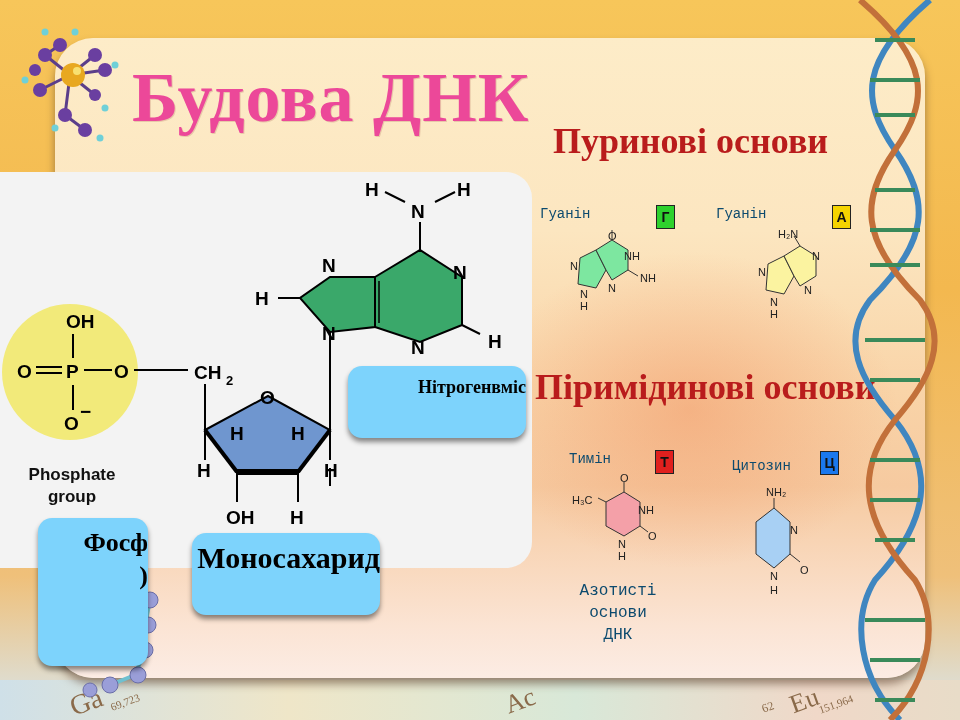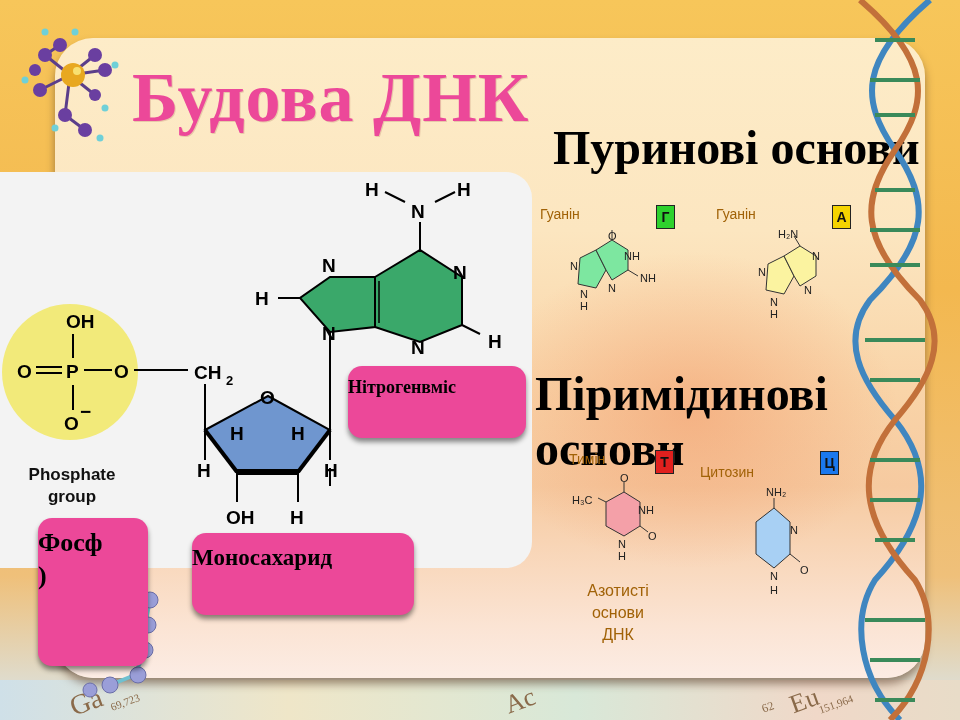--- a/index.html
+++ b/index.html
@@ -21,33 +21,33 @@
   }
   .glow {
     position:absolute; left:480px; top:250px; width:420px; height:320px; border-radius:50%;
     background: radial-gradient(ellipse at center, rgba(240,140,90,.45), rgba(240,140,90,0) 70%);
   }
   .title {
     position:absolute; left:132px; top:58px; font-size:70px; font-weight:bold;
     color:#ec4899; letter-spacing:1px; text-shadow: 1px 1px 0 #e8c8a8;
   }
   .subtitle {
-    position:absolute; font-size:48px; font-weight:bold; color:#000000;
+    position:absolute; font-size:36px; font-weight:bold; color:#b91c1c;
     font-family:"Liberation Serif", serif;
   }
   .diagram-card {
     position:absolute; left:0; top:172px; width:532px; height:396px;
     background:#f3f3f3; border-radius:0 26px 26px 0;
   }
   .callout {
-    position:absolute; background:#ec4899; border-radius:14px;
+    position:absolute; background:#7dd3fc; border-radius:14px;
     box-shadow: 0 4px 5px rgba(0,0,0,.45);
-    font-weight:bold; color:#000; text-align:left; font-family:"Liberation Serif",serif;
-  }
-  .base-label { position:absolute; font-family:Liberation Sans, sans-serif; font-size:14px; color:#a16207; }
+    font-weight:bold; color:#000; text-align:right; font-family:"Liberation Serif",serif;
+  }
+  .base-label { position:absolute; font-family:Liberation Mono, monospace; font-size:14px; color:#0c4a6e; }
   .badge {
     position:absolute; width:17px; height:22px; border:1.5px solid #222;
     font-family:"Liberation Sans", sans-serif; font-weight:bold; font-size:14px;
     display:flex; align-items:center; justify-content:center; color:#111;
   }
   svg text { font-family:"Liberation Sans", sans-serif; }
 </style>
 </head>
 <body>
 
@@ -166,21 +166,21 @@
     <g font-weight="bold" font-size="17" fill="#111" text-anchor="middle">
       <text x="72" y="308">Phosphate</text>
       <text x="72" y="330">group</text>
     </g>
   </svg>
 </div>
 
 <div class="callout" style="left:348px;top:366px;width:178px;height:72px;font-size:18px;line-height:27px;padding-top:8px;box-sizing:border-box;">
   <div>Нітрогенвміс</div>
 </div>
-<div class="callout" style="left:192px;top:533px;width:222px;height:82px;font-size:23px;line-height:30px;padding-top:10px;box-sizing:border-box;">
+<div class="callout" style="left:192px;top:533px;width:188px;height:82px;font-size:30px;line-height:30px;padding-top:10px;box-sizing:border-box;">
   <div>Моносахарид</div>
 </div>
 
 <svg style="position:absolute;left:60px;top:580px;" width="100" height="120">
   <g stroke="#6fc0d0" stroke-width="4">
     <line x1="90" y1="20" x2="85" y2="45"></line>
       <line x1="85" y1="45" x2="85" y2="70"></line>
     <line x1="85" y1="70" x2="75" y2="95"></line>
       <line x1="75" y1="95" x2="50" y2="105"></line>
   </g>
@@ -245,21 +245,21 @@
   <g font-size="11" fill="#222">
     <text x="52" y="8">O</text>
     <text x="4" y="30">H₃C</text>
     <text x="70" y="40">NH</text>
     <text x="80" y="66">O</text>
     <text x="50" y="74">N</text>
     <text x="50" y="86">H</text>
   </g>
 </svg>
 
-<div class="base-label" style="left:700px;top:458px;margin-top:6px;">Цитозин</div>
+<div class="base-label" style="left:732px;top:458px;">Цитозин</div>
 <div class="badge" style="left:820px;top:451px;background:#1a78ee;">Ц</div>
 <svg style="position:absolute;left:748px;top:484px;" width="100" height="120">
   <polygon points="8,38 26,24 42,38 42,70 26,84 8,70" fill="#a8d0f4" stroke="#333" stroke-width="1"></polygon>
   <line x1="26" y1="24" x2="26" y2="14" stroke="#333"></line>
   <line x1="42" y1="70" x2="52" y2="78" stroke="#333"></line>
   <g font-size="11" fill="#222">
     <text x="18" y="12">NH₂</text>
     <text x="42" y="50">N</text>
     <text x="52" y="90">O</text>
     <text x="22" y="96">N</text>

